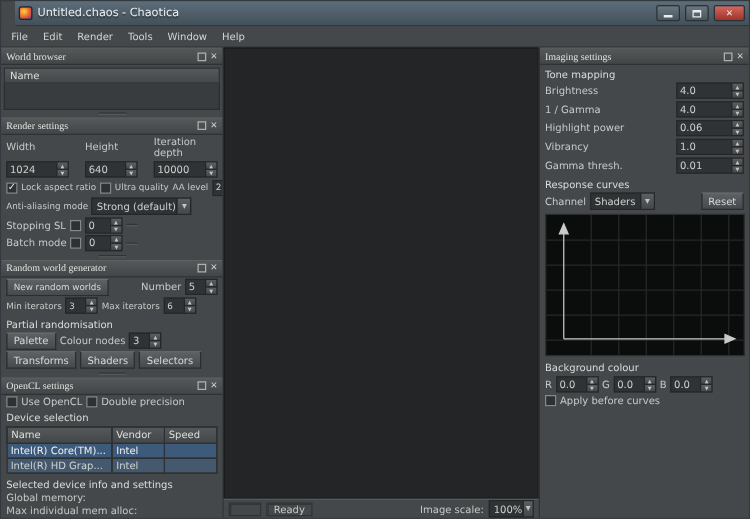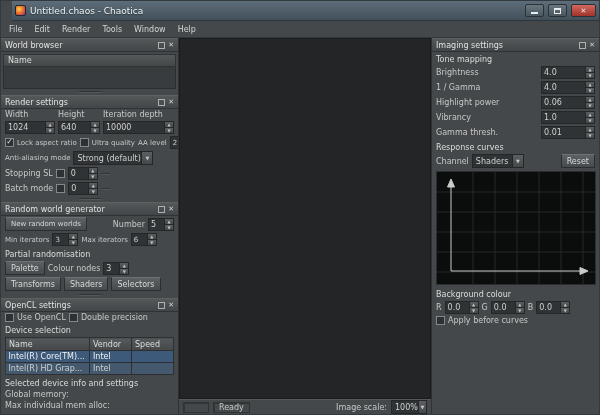--- a/index.html
+++ b/index.html
@@ -26,21 +26,21 @@
   .left-panel { width:178px; flex:0 0 178px; background:#45484a; border-right:1px solid #2f3234; display:flex; flex-direction:column; overflow:hidden; }
   .right-panel { width:168px; flex:0 0 168px; background:#45484a; border-left:1px solid #2f3234; display:flex; flex-direction:column; overflow:hidden; }
   .center { flex:1; display:flex; flex-direction:column; min-width:0; }
   .canvas { flex:1; background:#232526; border:1px solid #1a1c1d; }
 
   .statusbar { height:15px; flex:0 0 15px; background:#45484a; border-top:1px solid #55585a; display:flex; align-items:center; gap:4px; padding:0 4px; }
   .status-cell { height:11px; border:1px solid #303234; box-shadow:inset 1px 1px 0 rgba(0,0,0,.25); display:flex; align-items:center; padding:0 5px; }
   .status-seg { width:26px; }
   .status-spacer { flex:1; }
 
-  .dock-header { height:14px; flex:0 0 14px; background:linear-gradient(#545859,#434648); border-top:1px solid #5d6163; border-bottom:1px solid #2f3234; display:flex; align-items:center; padding:0 4px; color:#e0e3e1; }
+  .dock-header { height:14px; flex:0 0 14px; background:linear-gradient(#545859,#434648); border-top:1px solid #5d6163; border-bottom:1px solid #2f3234; display:flex; align-items:center; padding:0 4px; color:#e0e3e1;font-family:Liberation Serif, serif; }
   .dock-icons { margin-left:auto; display:flex; gap:3px; align-items:center; }
   .float-icon { width:7px; height:7px; border:1px solid #aeb1af; }
   .close-icon { font-size:7px; color:#cdd0ce; line-height:1; }
 
   .row { display:flex; align-items:center; gap:3px; padding:1px 4px; white-space:nowrap; overflow:hidden; }
   .between { justify-content:space-between; }
   .grp-label { padding:3px 4px 1px; color:#dadddb; white-space:nowrap; }
   .tiny { font-size:7px; }
   .sp { flex:1; }
 
@@ -58,21 +58,21 @@
   .chk { width:9px; height:9px; flex:0 0 9px; background:#2e3133; border:1px solid #85888a; display:inline-flex; align-items:center; justify-content:center; font-size:8px; line-height:1; color:#e9ebe9; }
   .chk span { margin-top:-1px; }
 
   .splitter { height:6px; flex:0 0 6px; display:flex; align-items:center; justify-content:center; }
   .splitter i { display:block; width:22px; height:2px; border-top:1px solid #303234; border-bottom:1px solid #55585a; }
   .dash { width:9px; height:2px; border-top:1px solid #303234; border-bottom:1px solid #55585a; flex-shrink:0; }
 
   .list-header { height:13px; margin:2px 2px 0; background:linear-gradient(#55595b,#454849); border:1px solid #303234; display:flex; align-items:center; padding:0 4px; color:#dcdfdd; }
   .list-box { height:22px; margin:0 2px; background:#393c3e; border:1px solid #2b2e30; border-top:none; }
 
-  .rs-grid { display:grid; grid-template-columns:50px 42px 1fr; gap:3px; padding:1px 4px; align-items:center; }
+  .rs-grid { display:grid; grid-template-columns:50px 42px 1fr; gap:13px; padding:1px 4px; align-items:center; }
 
   .devtable { width:168px; margin:1px 4px; border-collapse:collapse; background:#35383a; table-layout:fixed; }
   .devtable col.c1 { width:84px; } .devtable col.c2 { width:42px; } .devtable col.c3 { width:42px; }
   .devtable th { height:13px; font-weight:normal; text-align:left; padding:0 3px; background:linear-gradient(#55595b,#454849); border:1px solid #2d3032; color:#dcdfdd; overflow:hidden; white-space:nowrap; }
   .devtable td { height:12px; padding:0 3px; border-right:1px solid #2d3032; border-bottom:1px solid #2d3032; color:#cfd2d0; overflow:hidden; white-space:nowrap; }
   .devtable tr.selected td { background:#3d5a7a; color:#eef2f4; }
   .devtable tr.alt td { background:#44596e;margin-top:36px; }
 
   .curve-wrap { margin:2px 4px; border:1px solid #2b2e30; width:160px; }
   .curve-wrap svg { display:block; background:#0b0c0c; }

